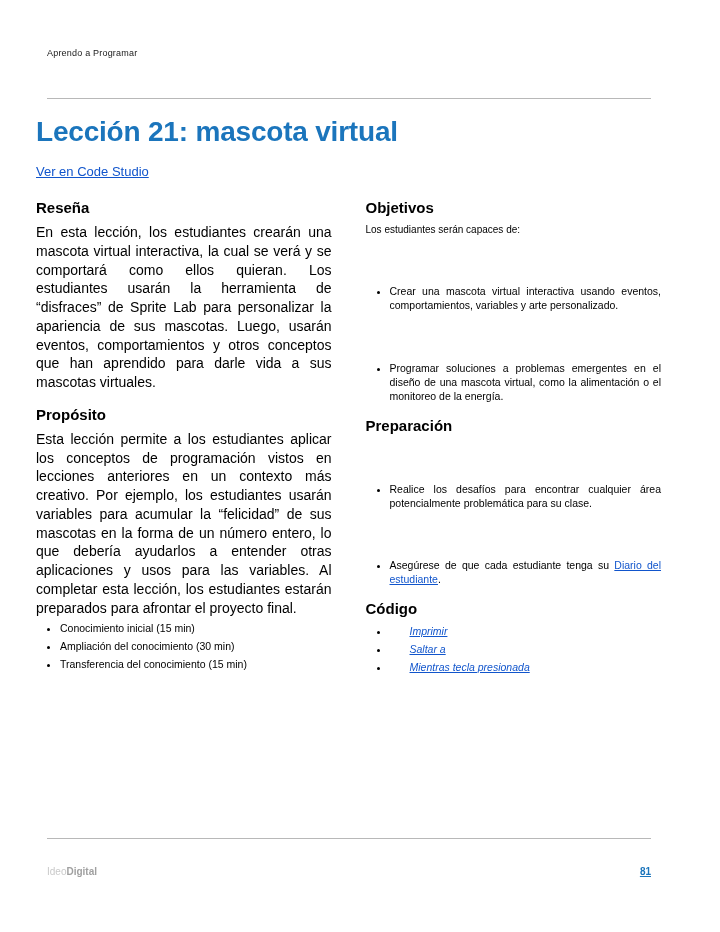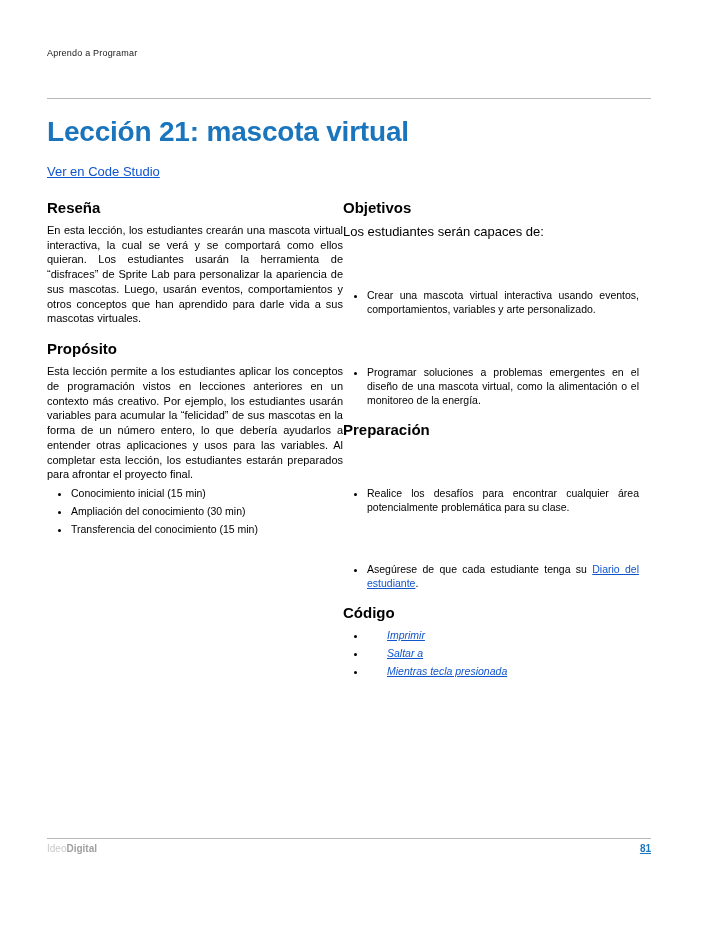--- a/index.html
+++ b/index.html
@@ -27,21 +27,21 @@
     position: absolute;
     top: 98px;
     left: 47px;
     width: 604px;
     border-top: 1px solid #b8b8b8;
   }
 
   .content {
     position: absolute;
     top: 116px;
-    left: 47px;
+    left: 36px;
     width: 625px;
   }
 
   .doc-title {
     font-size: 28px;
     font-weight: bold;
     color: #1B75BC;
     margin: 0 0 14px 0;
     letter-spacing: -0.2px;
   }
@@ -49,49 +49,50 @@
     display: inline-block;
     font-size: 13px;
     color: #1155CC;
     text-decoration: underline;
     margin-bottom: 14px;
     cursor: pointer;
   }
 
   .columns {
     display: flex;
+    gap: 34px;
   }
   .col { width: 296px; }
 
   h2.section {
     font-size: 15px;
     font-weight: bold;
     color: #000000;
     margin: 14px 0 7px 0;
   }
   h2.section.first { margin-top: 6px; }
 
   p.body-text {
-    font-size: 11px;
+    font-size: 14px;
     line-height: 1.34;
     text-align: justify;
     margin: 0 0 4px 0;
   }
 
   ul.bullets {
     margin: 2px 0 0 0;
     padding-left: 24px;
     font-size: 10.5px;
     line-height: 1.34;
   }
   ul.bullets li { margin-bottom: 4px; }
   ul.bullets.justified li { text-align: justify; margin-top: 48px; }
 
   .intro-line {
-    font-size: 13px;
+    font-size: 10px;
     line-height: 1.34;
     margin: 0 0 4px 0;
   }
 
   a.inline-link, .inline-link {
     color: #1155CC;
     text-decoration: underline;
     cursor: pointer;
   }
   ul.code-links li span {
@@ -104,21 +105,21 @@
 
   .rule-bottom {
     position: absolute;
     top: 838px;
     left: 47px;
     width: 604px;
     border-top: 1px solid #b8b8b8;
   }
   .doc-footer {
     position: absolute;
-    top: 843px;
+    top: 866px;
     left: 47px;
     width: 604px;
     display: flex;
     justify-content: space-between;
     align-items: flex-end;
     font-size: 10px;
   }
   .brand-light { color: #c9c9c9; }
   .brand-bold { color: #a0a0a0; font-weight: bold; }
   .page-number { color: #1B75BC; font-weight: bold; font-size: 10px; text-decoration: underline; }

